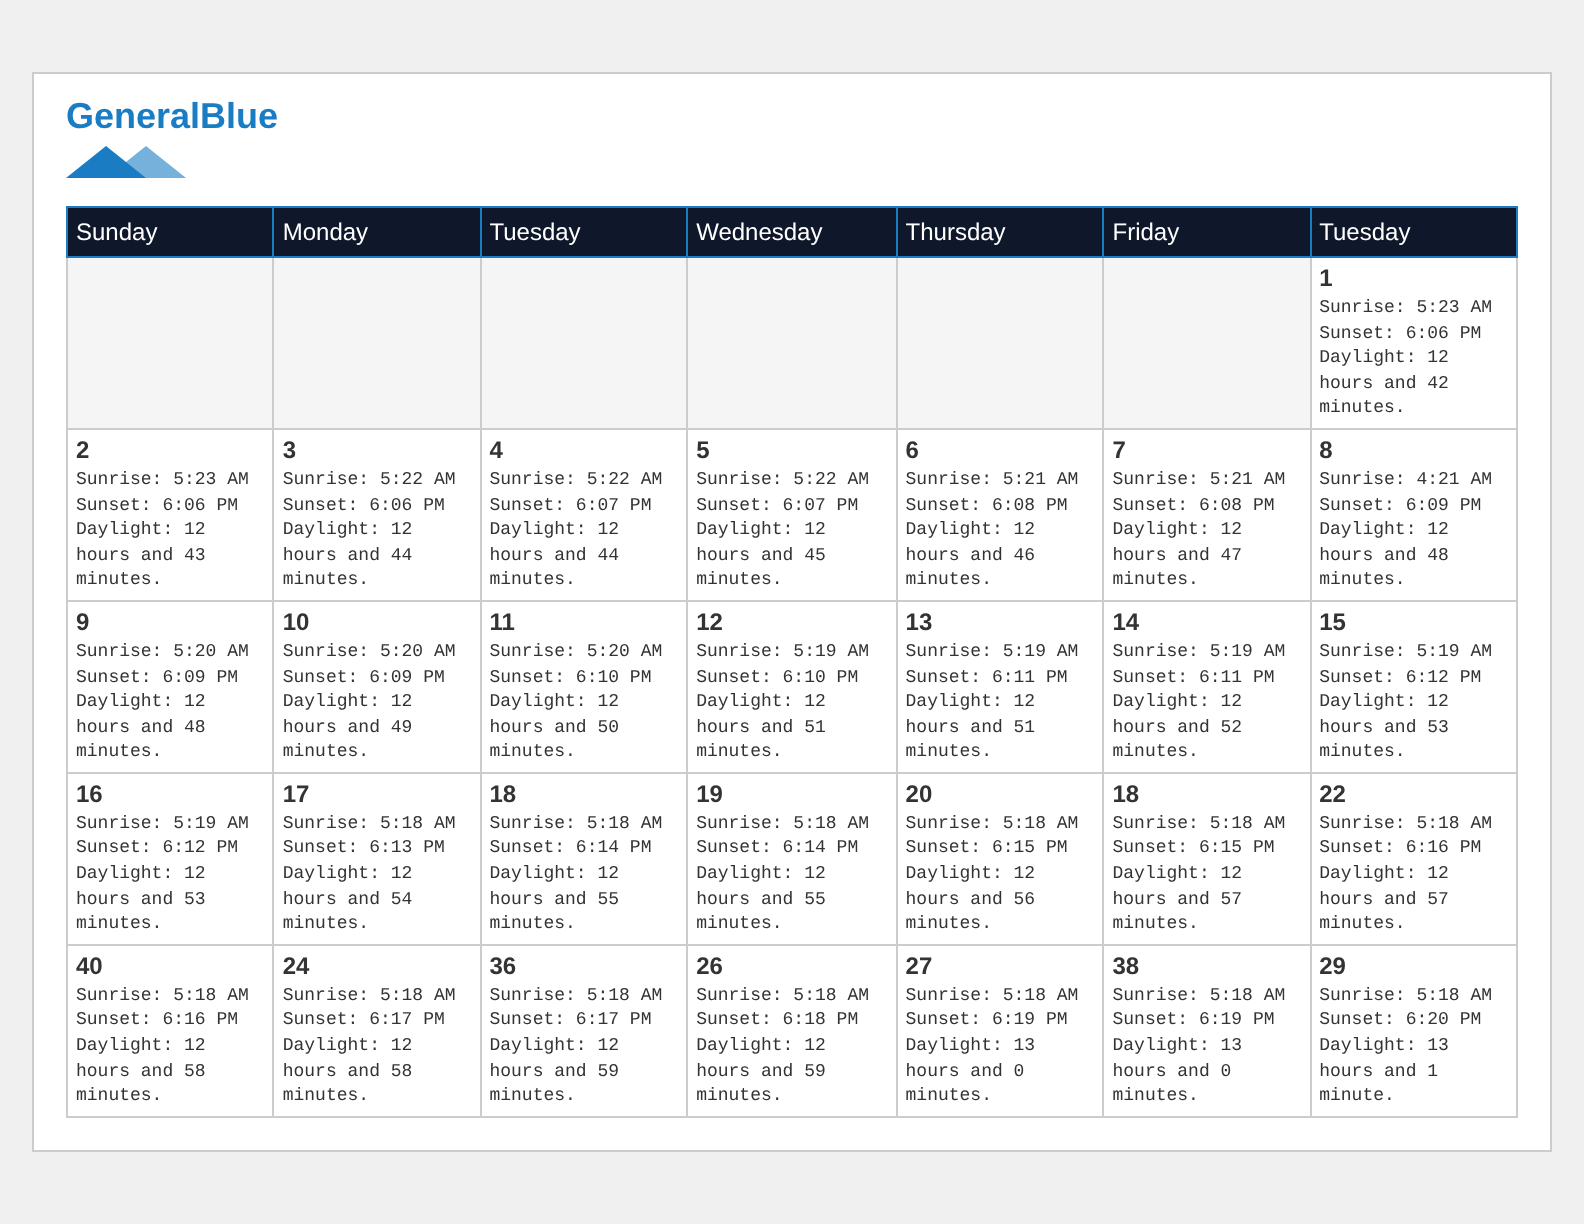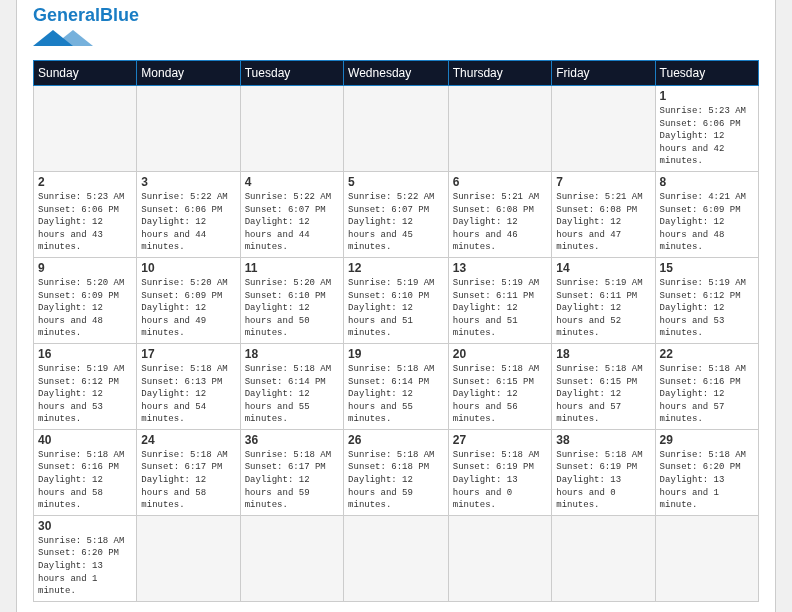--- a/index.html
+++ b/index.html
@@ -339,30 +339,15 @@
 and 0 minutes.</div>
           </td>
           <td>
             <span class="day-number">29</span>
             <div class="day-info">Sunrise: 5:18 AM
 Sunset: 6:20 PM
 Daylight: 13 hours
 and 1 minute.</div>
           </td>
         </tr>
-        <tr>
-          <td>
-            <span class="day-number">30</span>
-            <div class="day-info">Sunrise: 5:18 AM
-Sunset: 6:20 PM
-Daylight: 13 hours
-and 1 minute.</div>
-          </td>
-          <td class="empty"></td>
-          <td class="empty"></td>
-          <td class="empty"></td>
-          <td class="empty"></td>
-          <td class="empty"></td>
-          <td class="empty"></td>
-        </tr>
       </tbody>
   </table>
 </div>
 
 </body></html>

